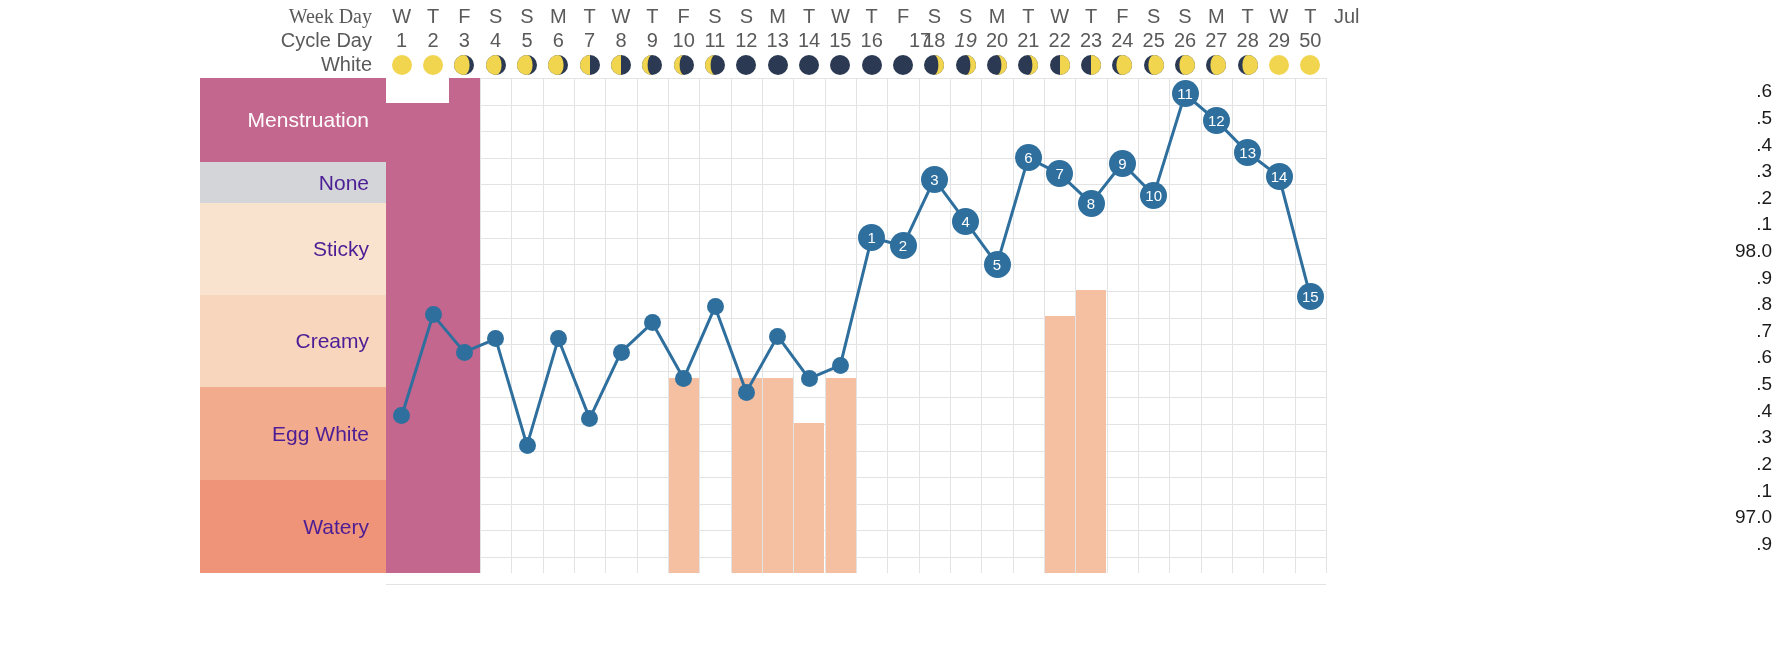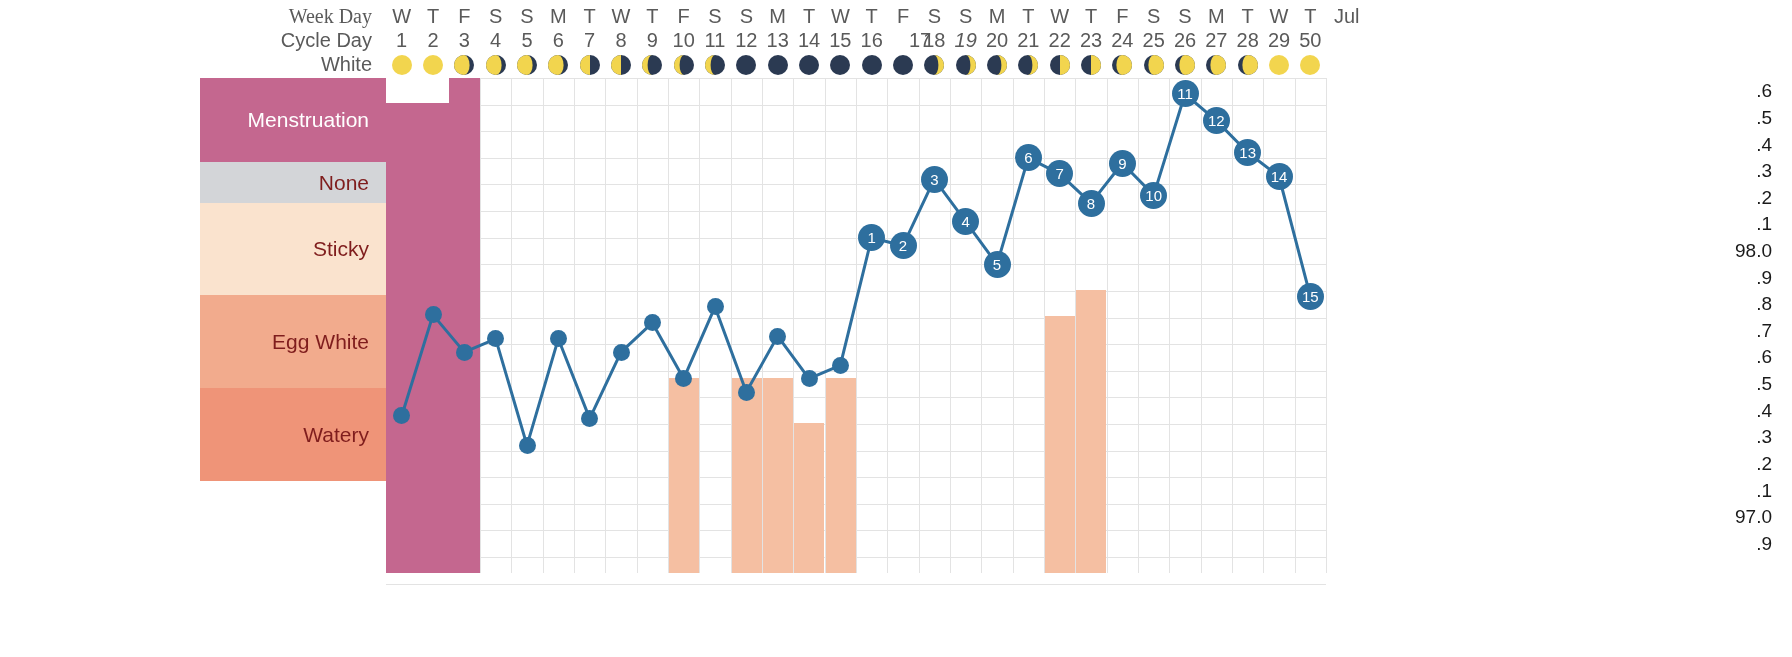--- a/index.html
+++ b/index.html
@@ -30,21 +30,21 @@
   }
   .moon svg { display:block; }
 
   
   #bands { position:absolute; left:200px; top:78px; width:186px; }
   .band {
     position:relative; width:186px;
     display:flex; align-items:center; justify-content:flex-end;
   }
   .band span {
-    padding-right:17px; font-size:21px; color:#7f1d1d; white-space:nowrap;
+    padding-right:17px; font-size:21px; color:#4c1d95; white-space:nowrap;
   }
   .band.menstruation span { color:#ffffff; }
 
   
   #plot {
     position:absolute; left:386px; top:78px;
     width:940px; height:495px;
     background:#ffffff;
   }
   #gridlayer { position:absolute; inset:0; }
@@ -323,20 +323,23 @@
 
   <div id="bands">
       <div class="band menstruation" style="height: 84px; background: rgb(196, 103, 143);">
         <span>Menstruation</span>
       </div>
       <div class="band none" style="height: 41px; background: rgb(211, 213, 216);">
         <span>None</span>
       </div>
       <div class="band sticky" style="height: 92px; background: rgb(250, 227, 206);">
         <span>Sticky</span>
+      </div>
+      <div class="band creamy" style="height: 92px; background: rgb(248, 213, 189);">
+        <span>Creamy</span>
       </div>
       <div class="band eggwhite" style="height: 93px; background: rgb(242, 171, 141);">
         <span>Egg White</span>
       </div>
       <div class="band watery" style="height: 93px; background: rgb(239, 148, 120);">
         <span>Watery</span>
       </div>
     </div>
 
   <div id="plot">

